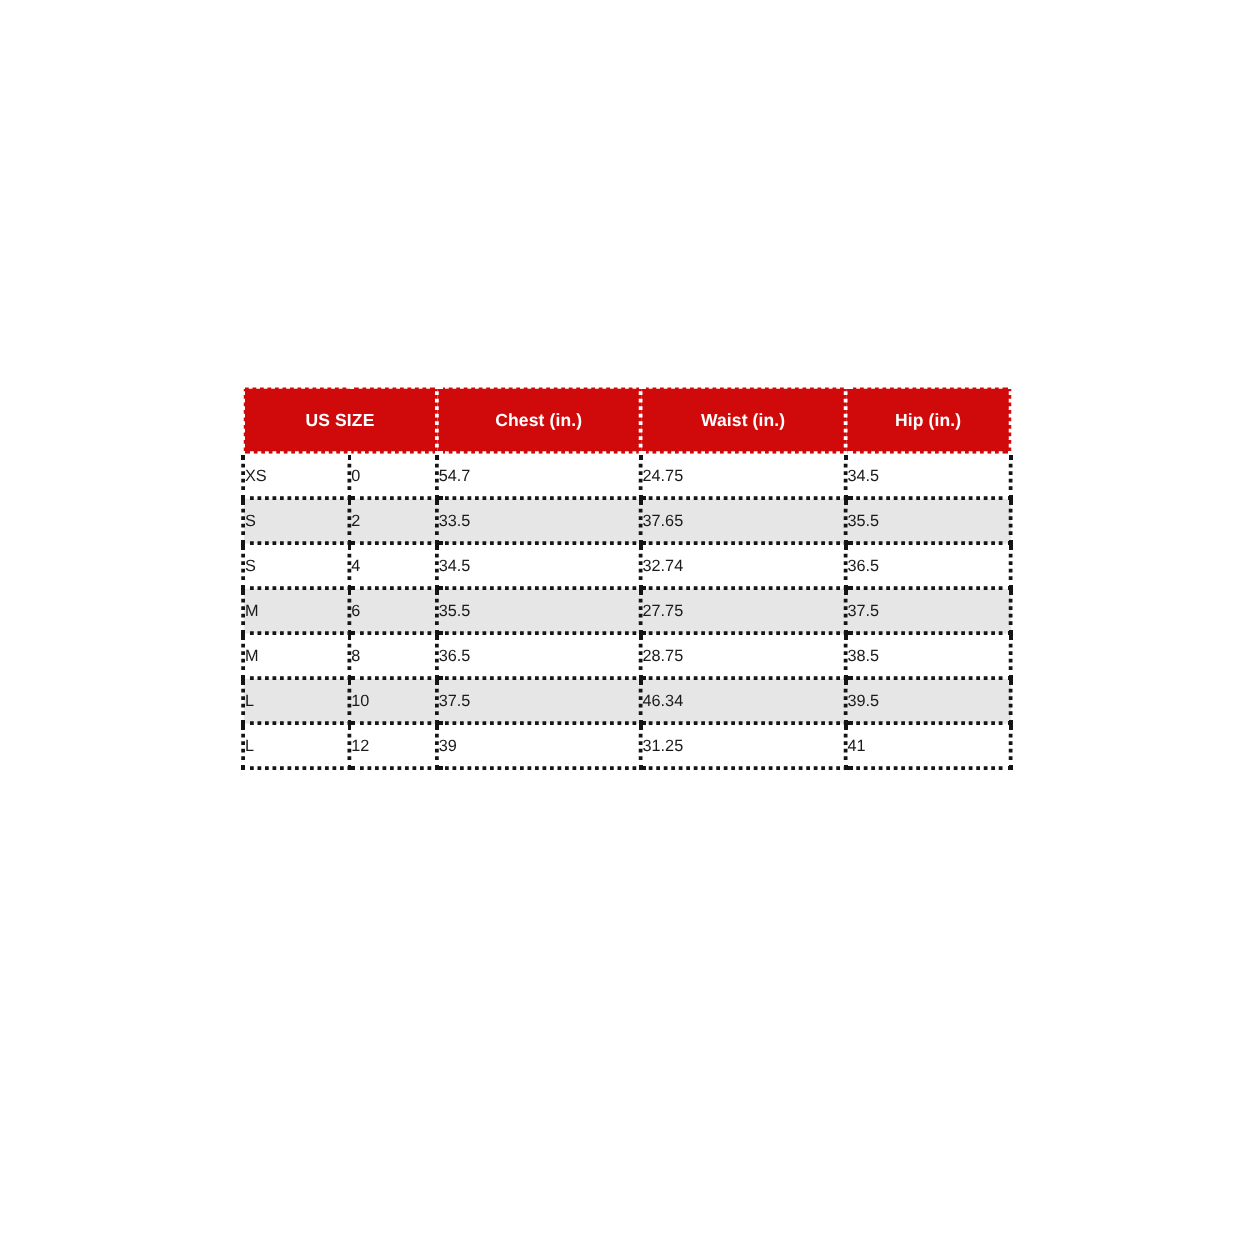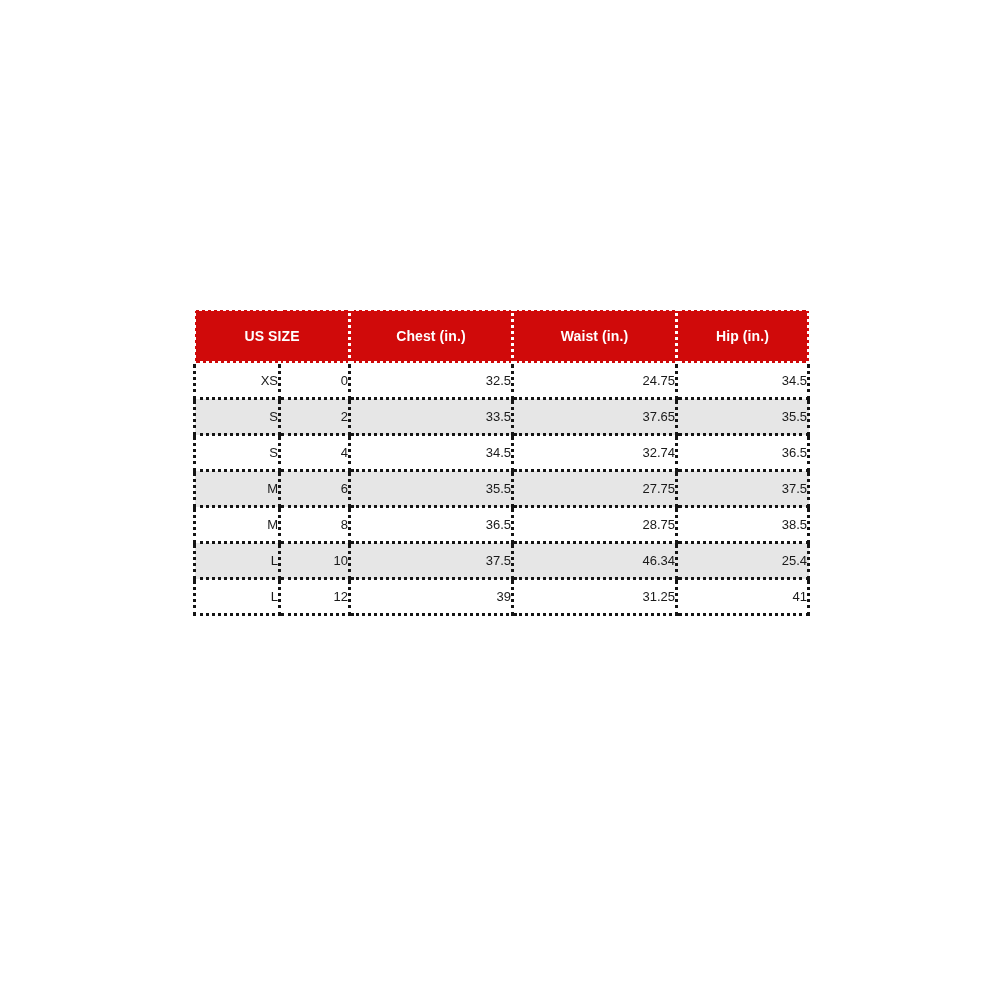--- a/index.html
+++ b/index.html
@@ -64,21 +64,21 @@
   
   tbody tr { height: 36px; }
 
   tbody tr.row-white td { background: #ffffff; }
   tbody tr.row-gray  td { background: #e6e6e6; }
 
   td.body-cell {
     color: #1a1a1a;
     font-size: 13px;
     font-weight: normal;
-    text-align: right;
+    text-align: left;
     vertical-align: middle;
     height: 36px;
     padding: 0;
     border: 3px dotted #141414;
     box-sizing: border-box;
   }
 </style>
 </head>
 <body>
 
@@ -98,21 +98,21 @@
           <th class="head-cell" colspan="2">US SIZE</th>
           <th class="head-cell">Chest (in.)</th>
           <th class="head-cell">Waist (in.)</th>
           <th class="head-cell">Hip (in.)</th>
         </tr>
       </thead>
       <tbody>
         <tr class="row-white">
           <td class="body-cell">XS</td>
           <td class="body-cell">0</td>
-          <td class="body-cell">32.5</td>
+          <td class="body-cell">54.7</td>
           <td class="body-cell">24.75</td>
           <td class="body-cell">34.5</td>
         </tr>
         <tr class="row-gray">
           <td class="body-cell">S</td>
           <td class="body-cell">2</td>
           <td class="body-cell">33.5</td>
           <td class="body-cell">37.65</td>
           <td class="body-cell">35.5</td>
         </tr>
@@ -135,21 +135,21 @@
           <td class="body-cell">8</td>
           <td class="body-cell">36.5</td>
           <td class="body-cell">28.75</td>
           <td class="body-cell">38.5</td>
         </tr>
         <tr class="row-gray">
           <td class="body-cell">L</td>
           <td class="body-cell">10</td>
           <td class="body-cell">37.5</td>
           <td class="body-cell">46.34</td>
-          <td class="body-cell">25.4</td>
+          <td class="body-cell">39.5</td>
         </tr>
         <tr class="row-white">
           <td class="body-cell">L</td>
           <td class="body-cell">12</td>
           <td class="body-cell">39</td>
           <td class="body-cell">31.25</td>
           <td class="body-cell">41</td>
         </tr>
       </tbody>
     </table>

